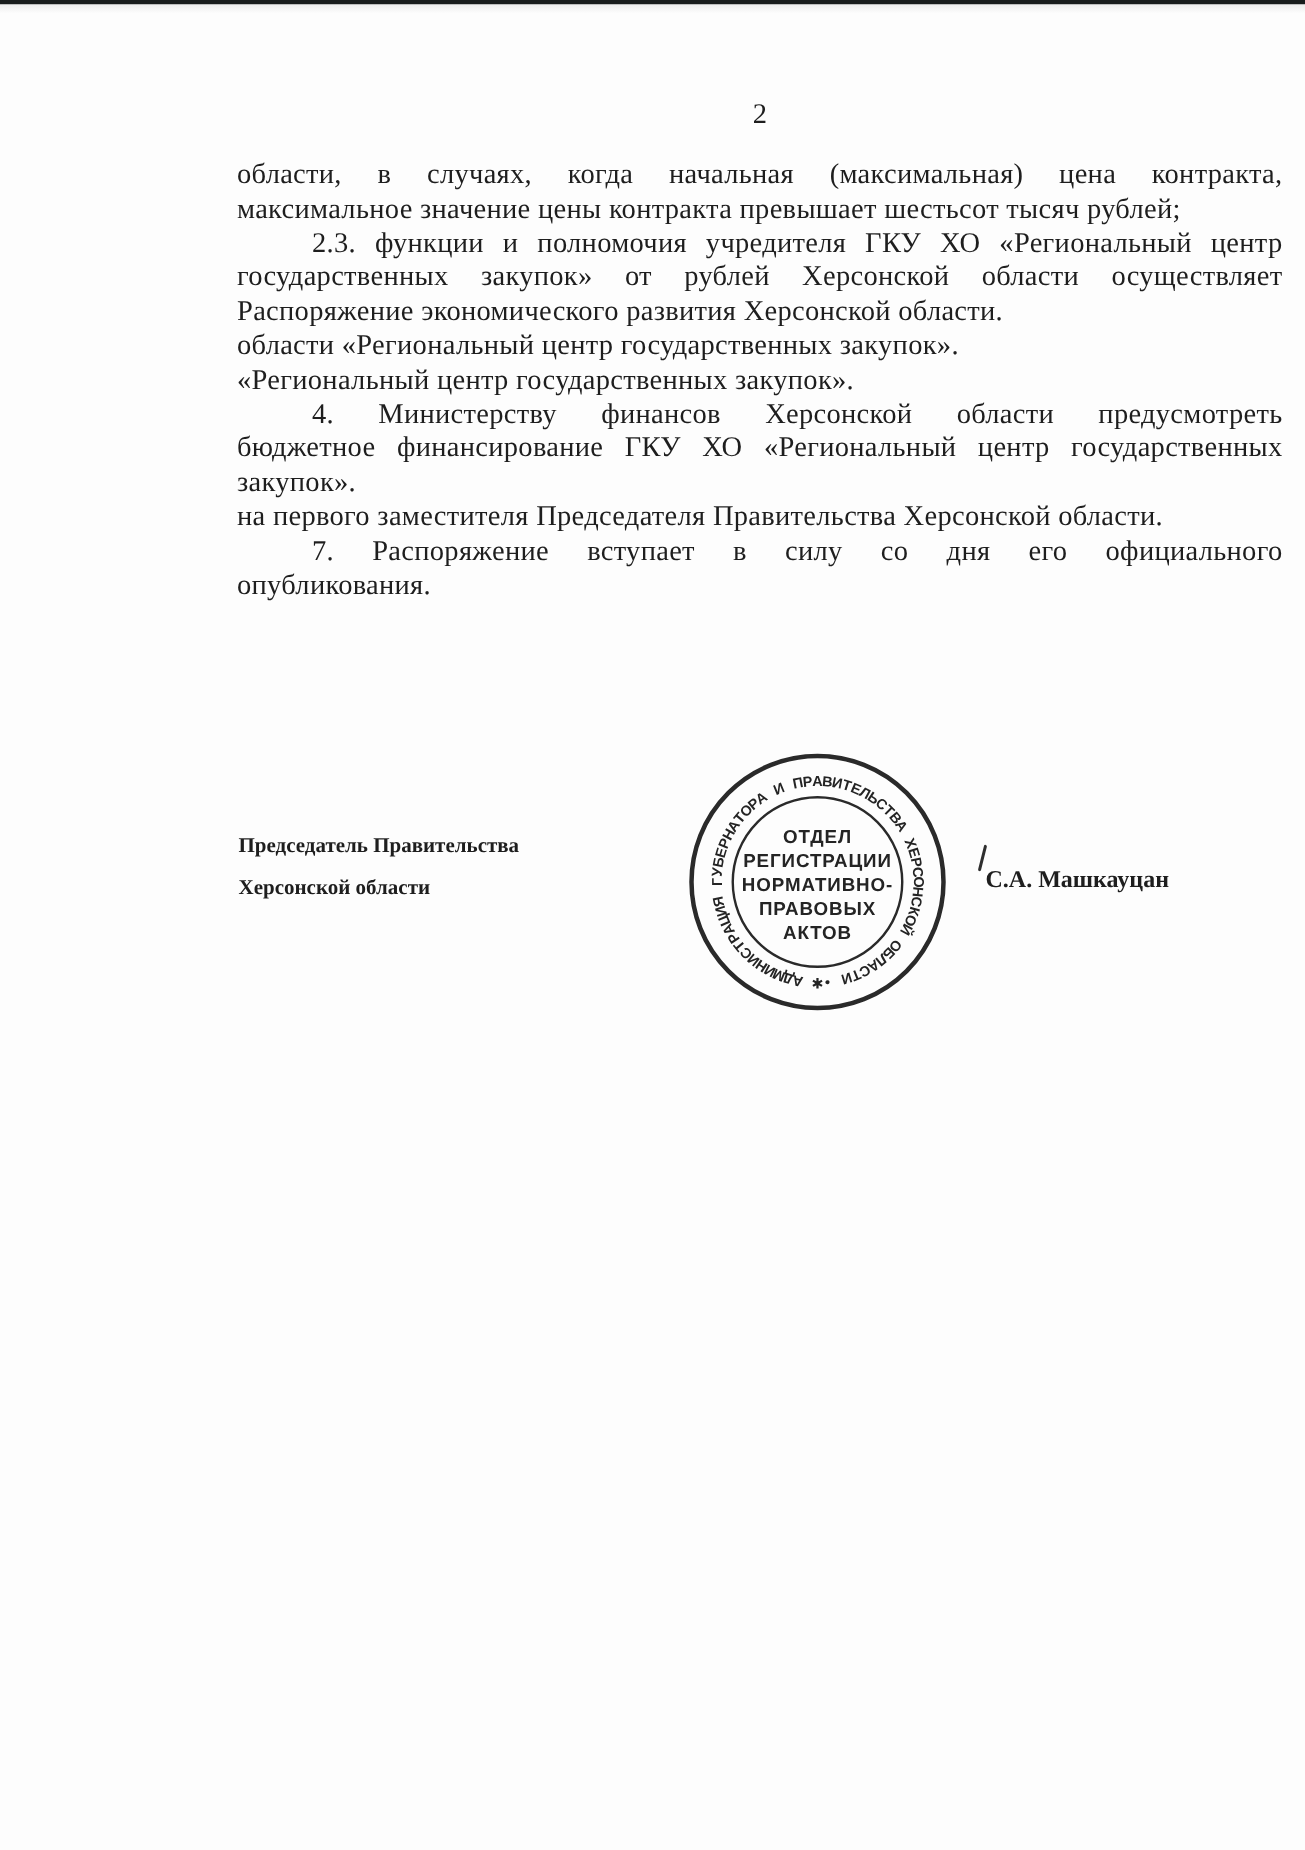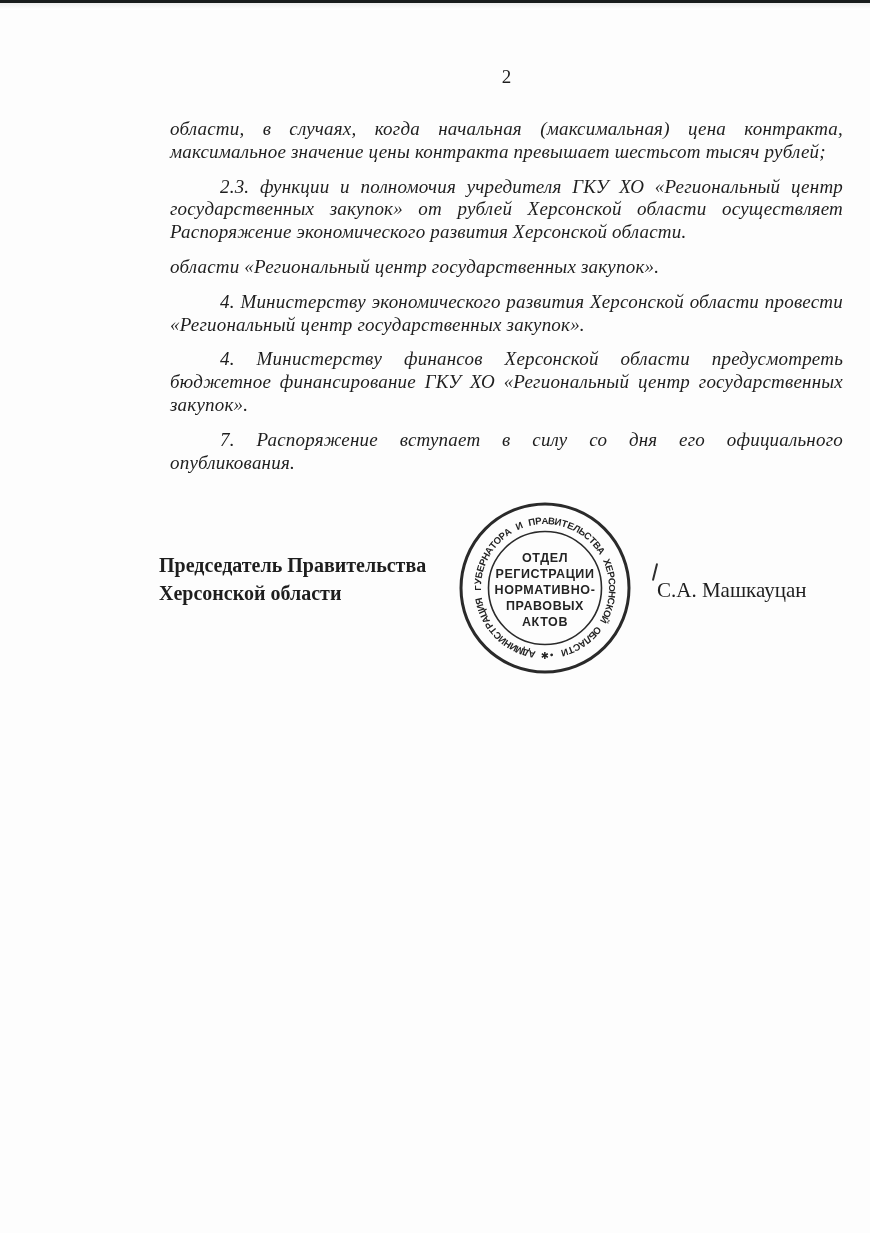--- a/index.html
+++ b/index.html
@@ -11,31 +11,31 @@
   .top-bar{position:absolute;top:0;left:0;width:100%;height:3px;background:#181c1c;}
   .top-fade{position:absolute;top:3px;left:0;width:100%;height:6px;background:linear-gradient(#ededed,#fdfdfd);}
   .page-number{
     position:absolute;top:66px;left:158px;width:697px;
     text-align:center;font-size:19px;
   }
   .doc-text{
     position:absolute;top:106px;left:158px;width:697px;
     font-size:19px;line-height:22.8px;letter-spacing:0.2px;
   }
-  .para{margin:12px;font-style:italic;}
+  .para{margin:0;}
   .line{text-align:justify;text-align-last:justify;}
   .line.indent{padding-left:50px;}
   .line.last{text-align-last:left;}
   .sig-title{
     position:absolute;top:551px;left:159px;
-    font-weight:bold;font-size:20px;line-height:28px;
+    font-weight:bold;font-size:14px;line-height:28px;
   }
   .sig-name{
     position:absolute;top:578px;left:657px;
-    font-weight:normal;font-size:21px;white-space:nowrap;
+    font-weight:bold;font-size:16px;white-space:nowrap;
   }
   .sig-stroke{
     position:absolute;left:654px;top:563px;width:2px;height:18px;
     background:#2e2e2e;border-radius:1px;transform:rotate(14deg);
   }
   .stamp{position:absolute;left:457px;top:500px;width:176px;height:176px;}
   .stamp svg{display:block;}
   .stamp circle{fill:none;stroke:#2a2a2a;}
   .stamp text{fill:#242424;}
   .ring-char{
@@ -65,29 +65,29 @@
       </div>
       <div class="para">
         <div class="line indent">2.3. функции и полномочия учредителя ГКУ ХО «Региональный центр</div>
         <div class="line">государственных закупок» от рублей Херсонской области осуществляет</div>
         <div class="line last">Распоряжение экономического развития Херсонской области.</div>
       </div>
       <div class="para">
         <div class="line last">области «Региональный центр государственных закупок».</div>
       </div>
       <div class="para">
-        <div class="line indent">4. Министерству экономического развития Херсонской области провести</div>
         <div class="line last">«Региональный центр государственных закупок».</div>
       </div>
       <div class="para">
         <div class="line indent">4. Министерству финансов Херсонской области предусмотреть</div>
         <div class="line">бюджетное финансирование ГКУ ХО «Региональный центр государственных</div>
         <div class="line last">закупок».</div>
       </div>
       <div class="para">
+        <div class="line last">на первого заместителя Председателя Правительства Херсонской области.</div>
       </div>
       <div class="para">
         <div class="line indent">7. Распоряжение вступает в силу со дня его официального</div>
         <div class="line last">опубликования.</div>
       </div>
     </div>
 
   <div class="sig-title">
     <div>Председатель Правительства</div>
     <div>Херсонской области</div>

